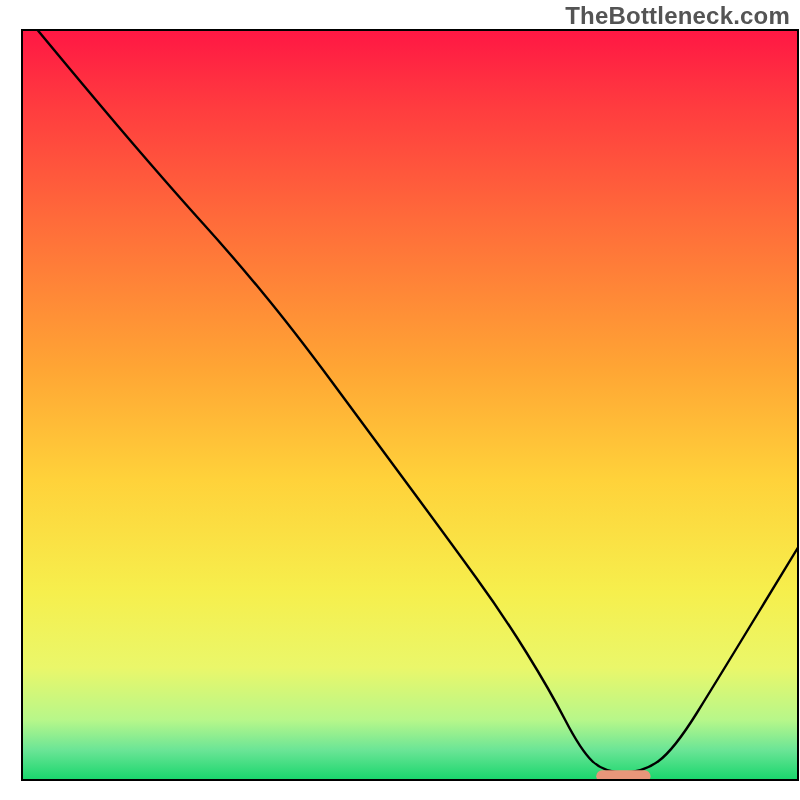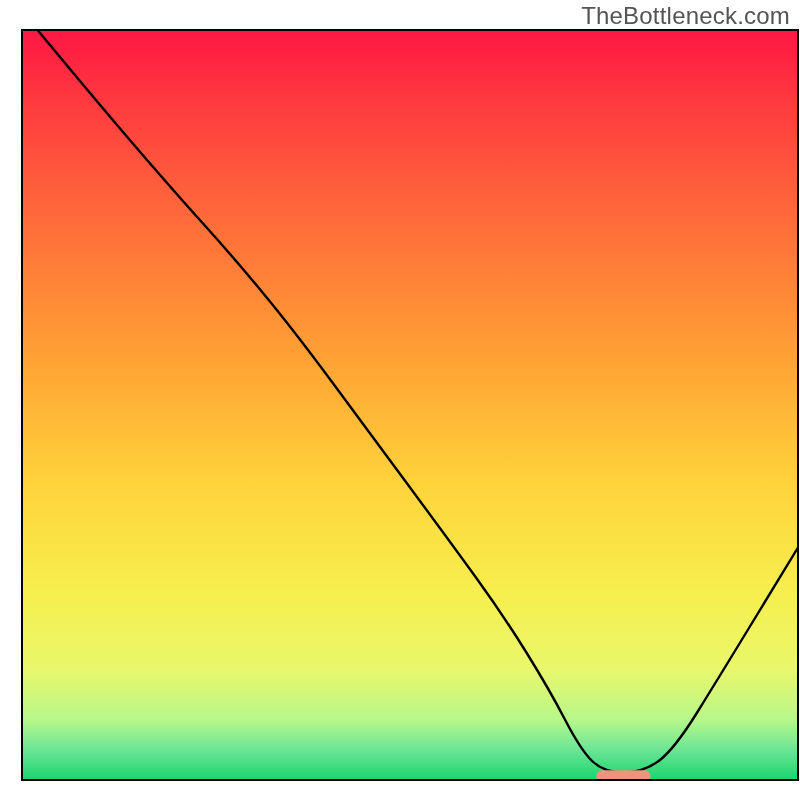--- a/index.html
+++ b/index.html
@@ -15,21 +15,21 @@
     position: relative;
     width: 800px;
     height: 800px;
   }
   .watermark {
     position: absolute;
     top: 2px;
     right: 10px;
     color: #545454;
     font-size: 24px;
-    font-weight: 400;
+    font-weight: 700;
     letter-spacing: 0.2px;
     user-select: none;
   }
   svg.plot {
     position: absolute;
     left: 0;
     top: 0;
     width: 800px;
     height: 800px;
   }

